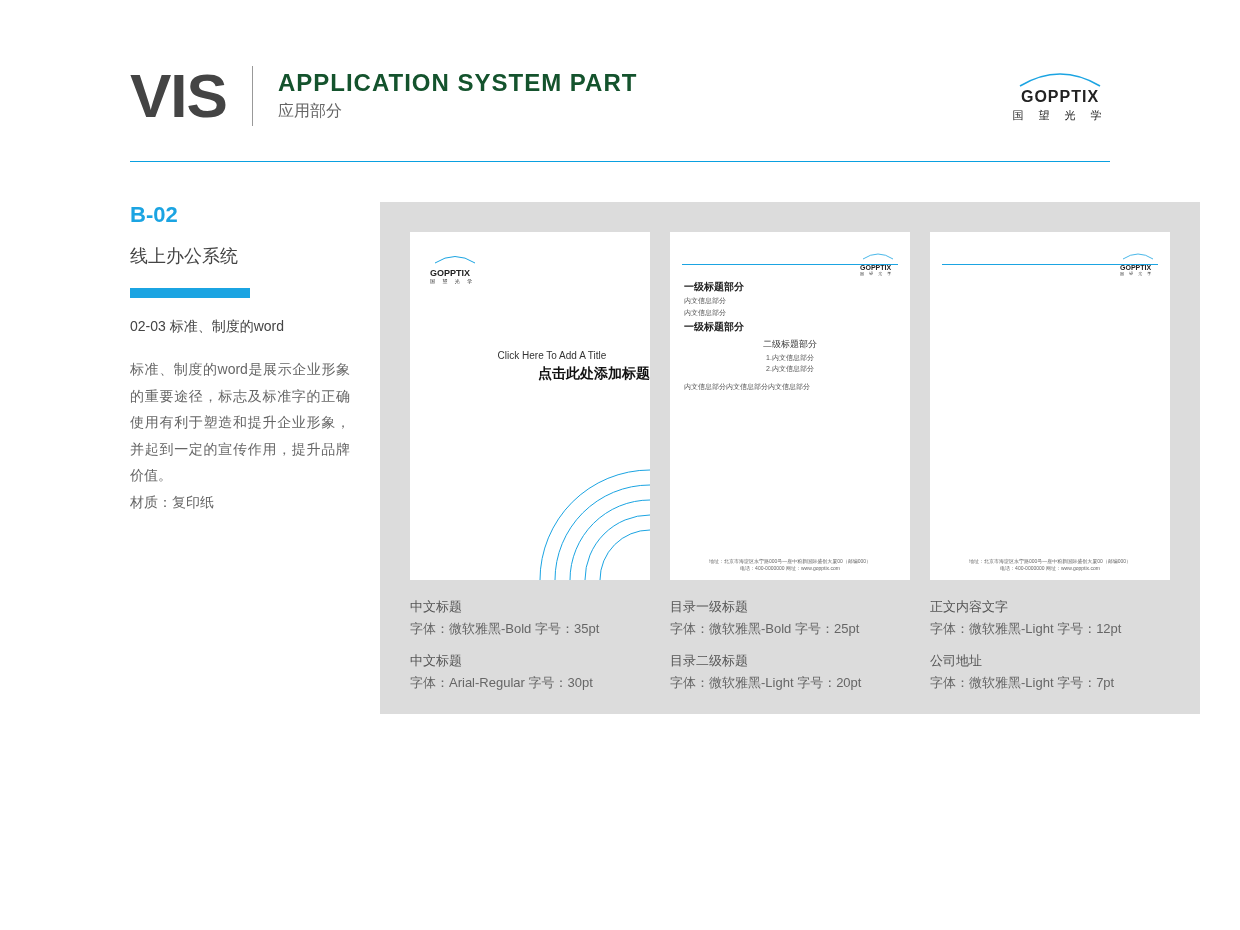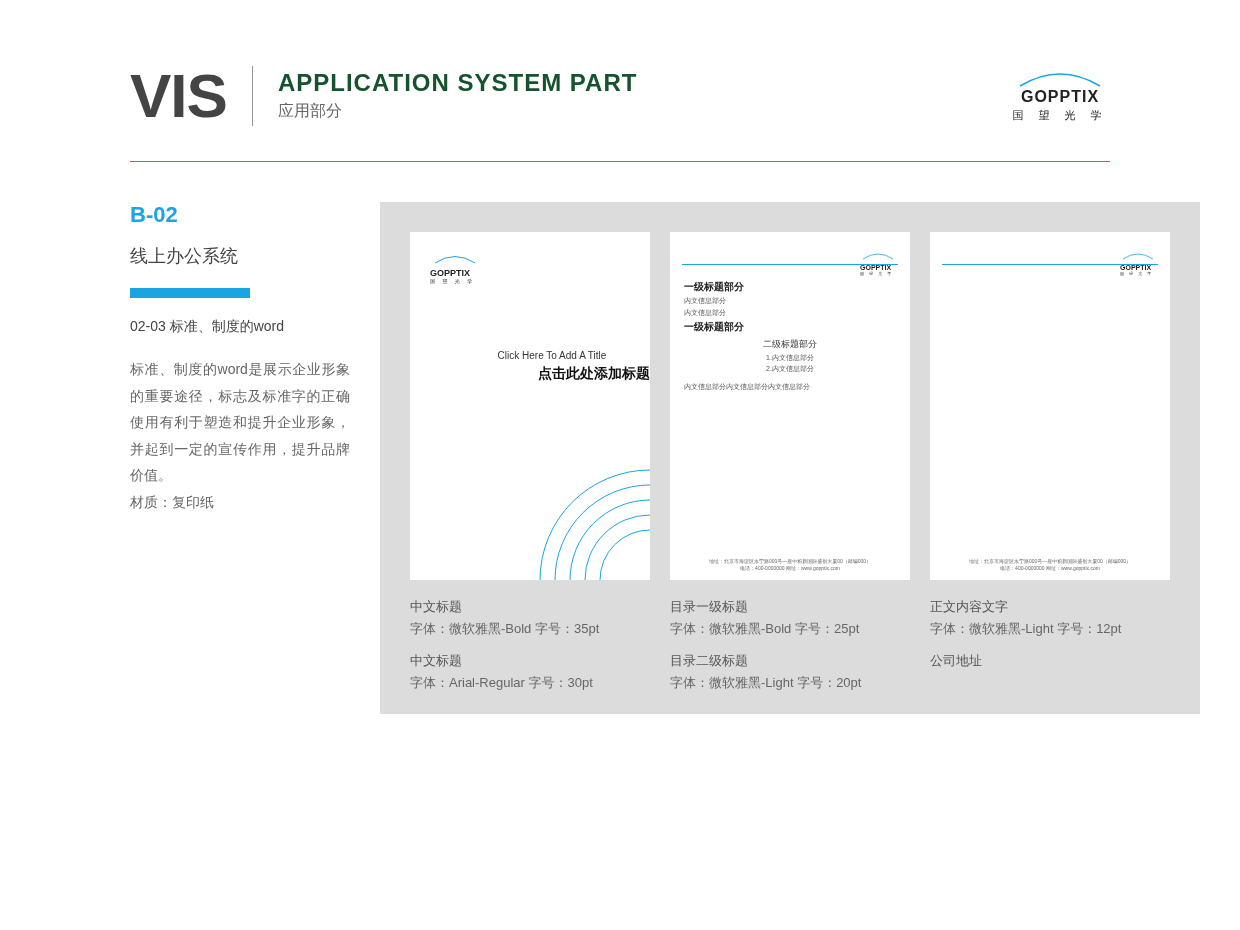--- a/index.html
+++ b/index.html
@@ -151,16 +151,17 @@
       <div class="caption">
         <div class="caption-title">目录一级标题</div>
         <div>字体：微软雅黑-Bold    字号：25pt</div>
         <div class="caption-title" style="margin-top:10px">目录二级标题</div>
         <div>字体：微软雅黑-Light   字号：20pt</div>
       </div>
       <div class="caption">
         <div class="caption-title">正文内容文字</div>
         <div>字体：微软雅黑-Light   字号：12pt</div>
         <div class="caption-title" style="margin-top:10px">公司地址</div>
+        <div>字体：微软雅黑-Light     字号：7pt</div>
       </div>
     </div>
   </div>
 </div>
 
 </body></html>

